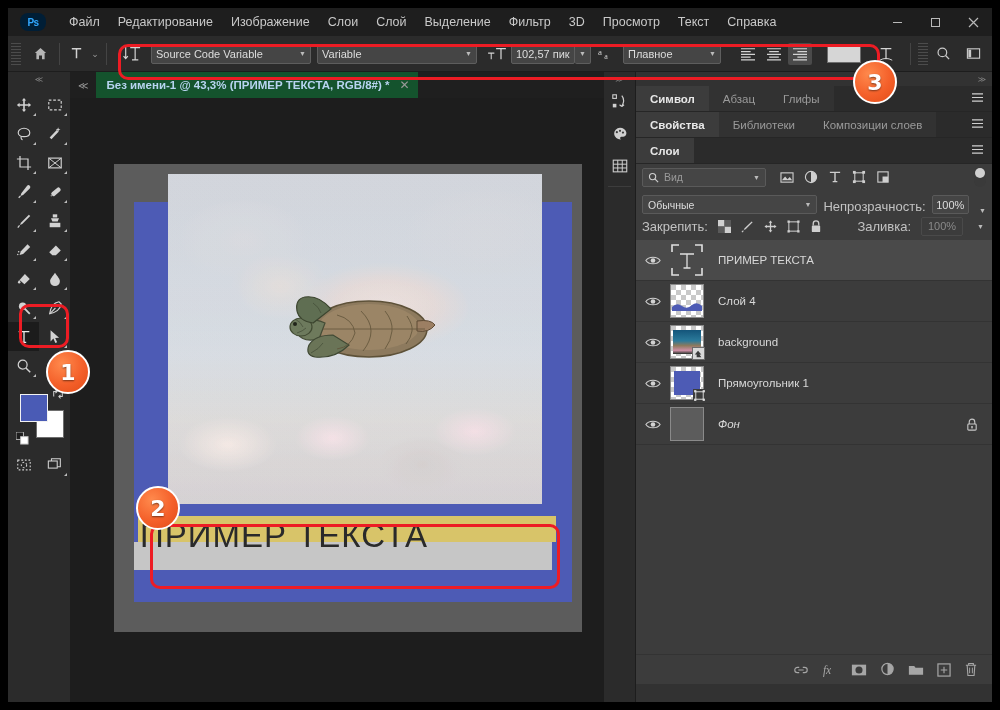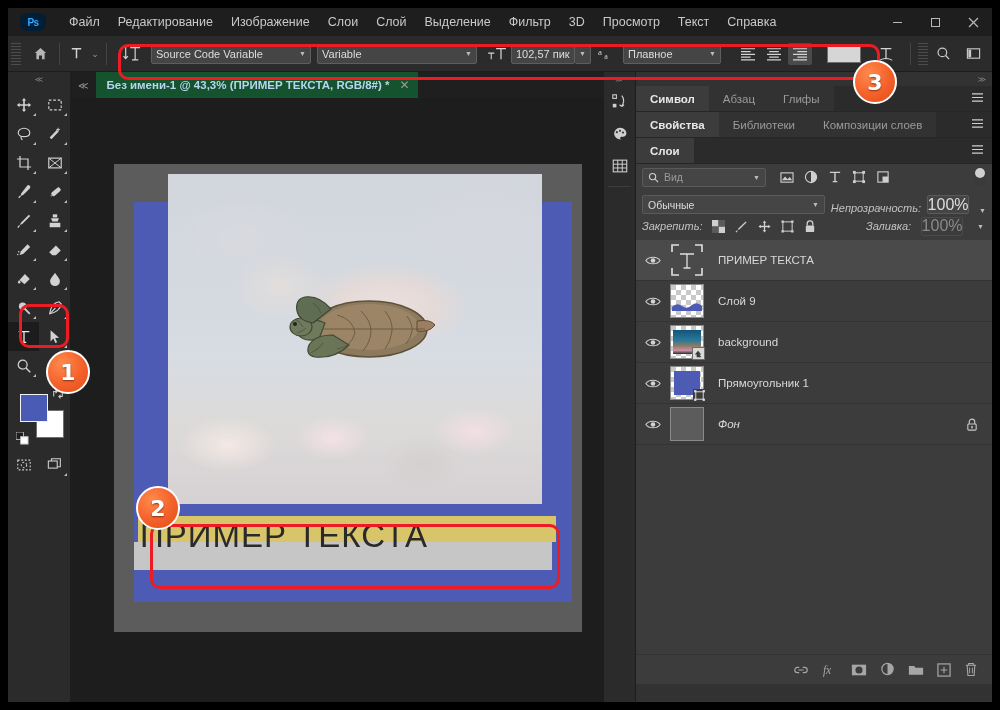--- a/index.html
+++ b/index.html
@@ -201,24 +201,24 @@
   .lp-filter-icons { display:flex; align-items:center; gap:10px; margin-left:8px; color:#cfcfcf; }
   .toggle-pill { width:12px; height:20px; background:#3a3a3a; border-radius:7px;
     position:relative; margin-left:auto; }
   .toggle-pill i { position:absolute; left:1px; top:1px; width:10px; height:10px;
     border-radius:50%; background:#d0d0d0; }
   .lp-row2 { height:24px; display:flex; align-items:flex-end; padding:0 6px; gap:6px; }
   .blendcombo {
     width:196px; height:19px; background:#454545; border:1px solid #5a5a5a; border-radius:2px;
     display:flex; align-items:center; padding:0 5px; color:#ddd; font-size:10.5px;
   }
-  .lbl { color:#c2c2c2; font-size:11px;font-style:italic; }
+  .lbl { color:#c2c2c2; font-size:13px; }
   .numfield {
     width:42px; height:19px; background:#454545; border:1px solid #5a5a5a; border-radius:2px;
-    display:flex; align-items:center; justify-content:center; color:#ddd; font-size:16px;
+    display:flex; align-items:center; justify-content:center; color:#ddd; font-size:11px;
   }
   .numfield.dim { background:#3c3c3c; border-color:#4a4a4a; color:#8a8a8a; }
   .lp-row3 { height:24px; display:flex; align-items:center; padding:0 6px; gap:10px; }
   .lock-ico { color:#cfcfcf; display:flex; align-items:center; }
 
   .layerlist { position:absolute; left:0; right:0; top:76px; bottom:0;
     background:#3c3c3c; }
   .layer {
     height:41px; display:flex; align-items:center;
     border-bottom:1px solid #333; position:relative;
@@ -831,21 +831,21 @@
             <svg width="16" height="11" viewBox="0 0 18 12">
                 <path d="M1 6 C4 1 14 1 17 6 C14 11 4 11 1 6Z" fill="none" stroke="#d2d2d2" stroke-width="1.2"></path>
                 <circle cx="9" cy="6" r="2.6" fill="#d2d2d2"></circle>
               </svg>
           </div>
           <div class="thumb">
             <svg width="32" height="32" viewBox="0 0 32 32" style="position:absolute;left:0;top:0;">
               <path d="M1 22 Q6 17 11 21 Q16 25 21 20 Q26 16 31 21 L31 26 L1 26 Z" fill="#4d5bb5"></path>
             </svg>
           </div>
-          <div class="layer-name">Слой 9</div>
+          <div class="layer-name">Слой 4</div>
         </div>
 
         <div class="layer">
           <div class="eye">
             <svg width="16" height="11" viewBox="0 0 18 12">
                 <path d="M1 6 C4 1 14 1 17 6 C14 11 4 11 1 6Z" fill="none" stroke="#d2d2d2" stroke-width="1.2"></path>
                 <circle cx="9" cy="6" r="2.6" fill="#d2d2d2"></circle>
               </svg>
           </div>
           <div class="thumb">

